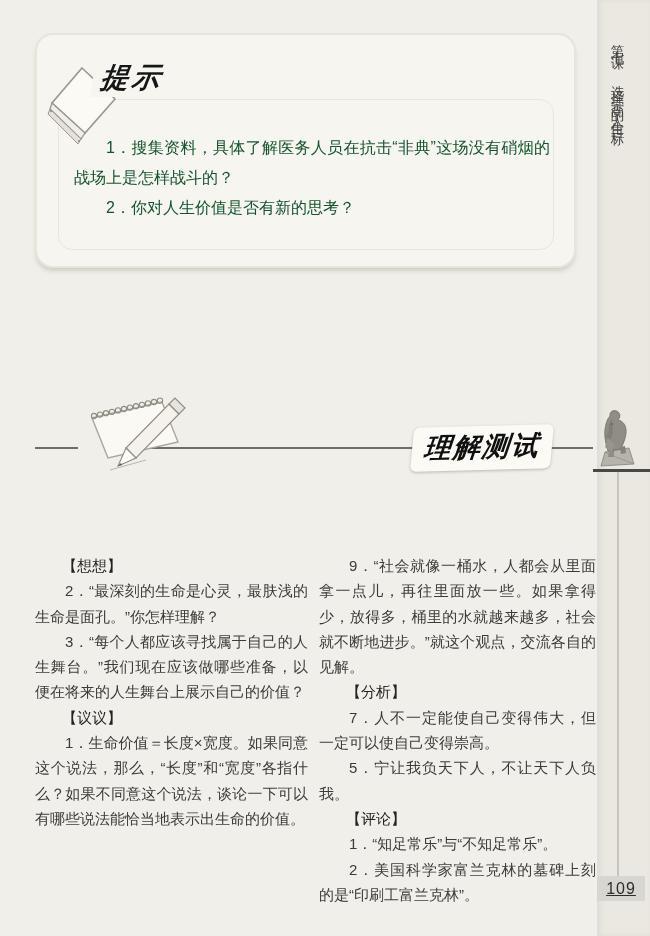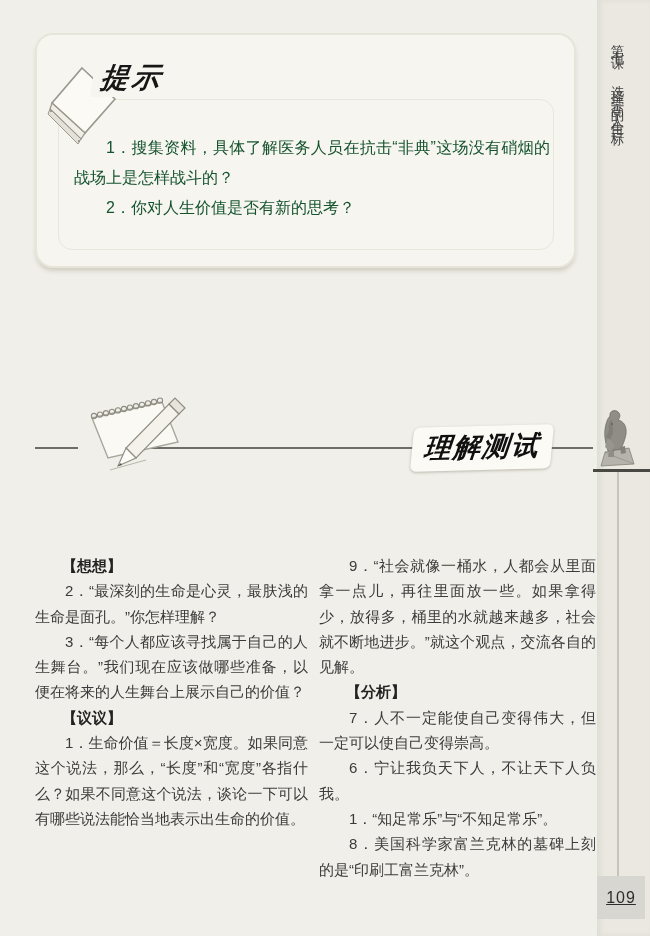--- a/index.html
+++ b/index.html
@@ -67,24 +67,24 @@
   }
   .statue-wrap{position:absolute;left:596px;top:407px;z-index:3;}
   .statue-base{position:absolute;left:593px;top:469px;width:57px;height:3px;background:#4a4843;z-index:3;}
   .vert-rule{position:absolute;left:617px;top:472px;width:2px;height:404px;background:#c7c4bc;z-index:2;}
   
   .cols{position:absolute;left:35px;top:553px;width:561px;display:flex;gap:11px;}
   .col{font-size:15px;line-height:25.3px;text-align:justify;color:var(--text-main);}
   .col-left{width:273px;}
   .col-right{width:277px;}
   .col p{text-indent:2em;}
-  .col .hd{font-size:15px;font-weight:bold;color:#222;text-indent:1.8em;}
+  .col .hd{font-size:15px;font-weight:normal;color:#222;text-indent:1.8em;}
   
   .page-num{
-    position:absolute;left:597px;top:876px;width:48px;height:43px;z-index:4;
+    position:absolute;left:597px;top:876px;width:48px;height:25px;z-index:4;
     background:var(--pagenum-bg);color:#2d2d2d;
     display:flex;align-items:center;justify-content:center;
     font-size:16px;letter-spacing:1px;text-decoration:underline;
   }
   svg{display:block;}
 </style>
 </head>
 <body>
 
 <div class="page">
@@ -163,21 +163,22 @@
       <div class="hd">【想想】</div>
       <p>2．“最深刻的生命是心灵，最肤浅的生命是面孔。”你怎样理解？</p>
       <p>3．“每个人都应该寻找属于自己的人生舞台。”我们现在应该做哪些准备，以便在将来的人生舞台上展示自己的价值？</p>
       <div class="hd">【议议】</div>
       <p>1．生命价值＝长度×宽度。如果同意这个说法，那么，“长度”和“宽度”各指什么？如果不同意这个说法，谈论一下可以有哪些说法能恰当地表示出生命的价值。</p>
     </div>
     <div class="col col-right">
       <p>9．“社会就像一桶水，人都会从里面拿一点儿，再往里面放一些。如果拿得少，放得多，桶里的水就越来越多，社会就不断地进步。”就这个观点，交流各自的见解。</p>
       <div class="hd">【分析】</div>
       <p>7．人不一定能使自己变得伟大，但一定可以使自己变得崇高。</p>
-      <p>6．宁让我负天下人，不让天下人负我。</p>
+      <p>5．宁让我负天下人，不让天下人负我。</p>
+      <div class="hd">【评论】</div>
       <p>1．“知足常乐”与“不知足常乐”。</p>
-      <p>8．美国科学家富兰克林的墓碑上刻的是“印刷工富兰克林”。</p>
+      <p>2．美国科学家富兰克林的墓碑上刻的是“印刷工富兰克林”。</p>
     </div>
   </div>
 
   <div class="page-num">109</div>
 
 </div>
 
 </body></html>

